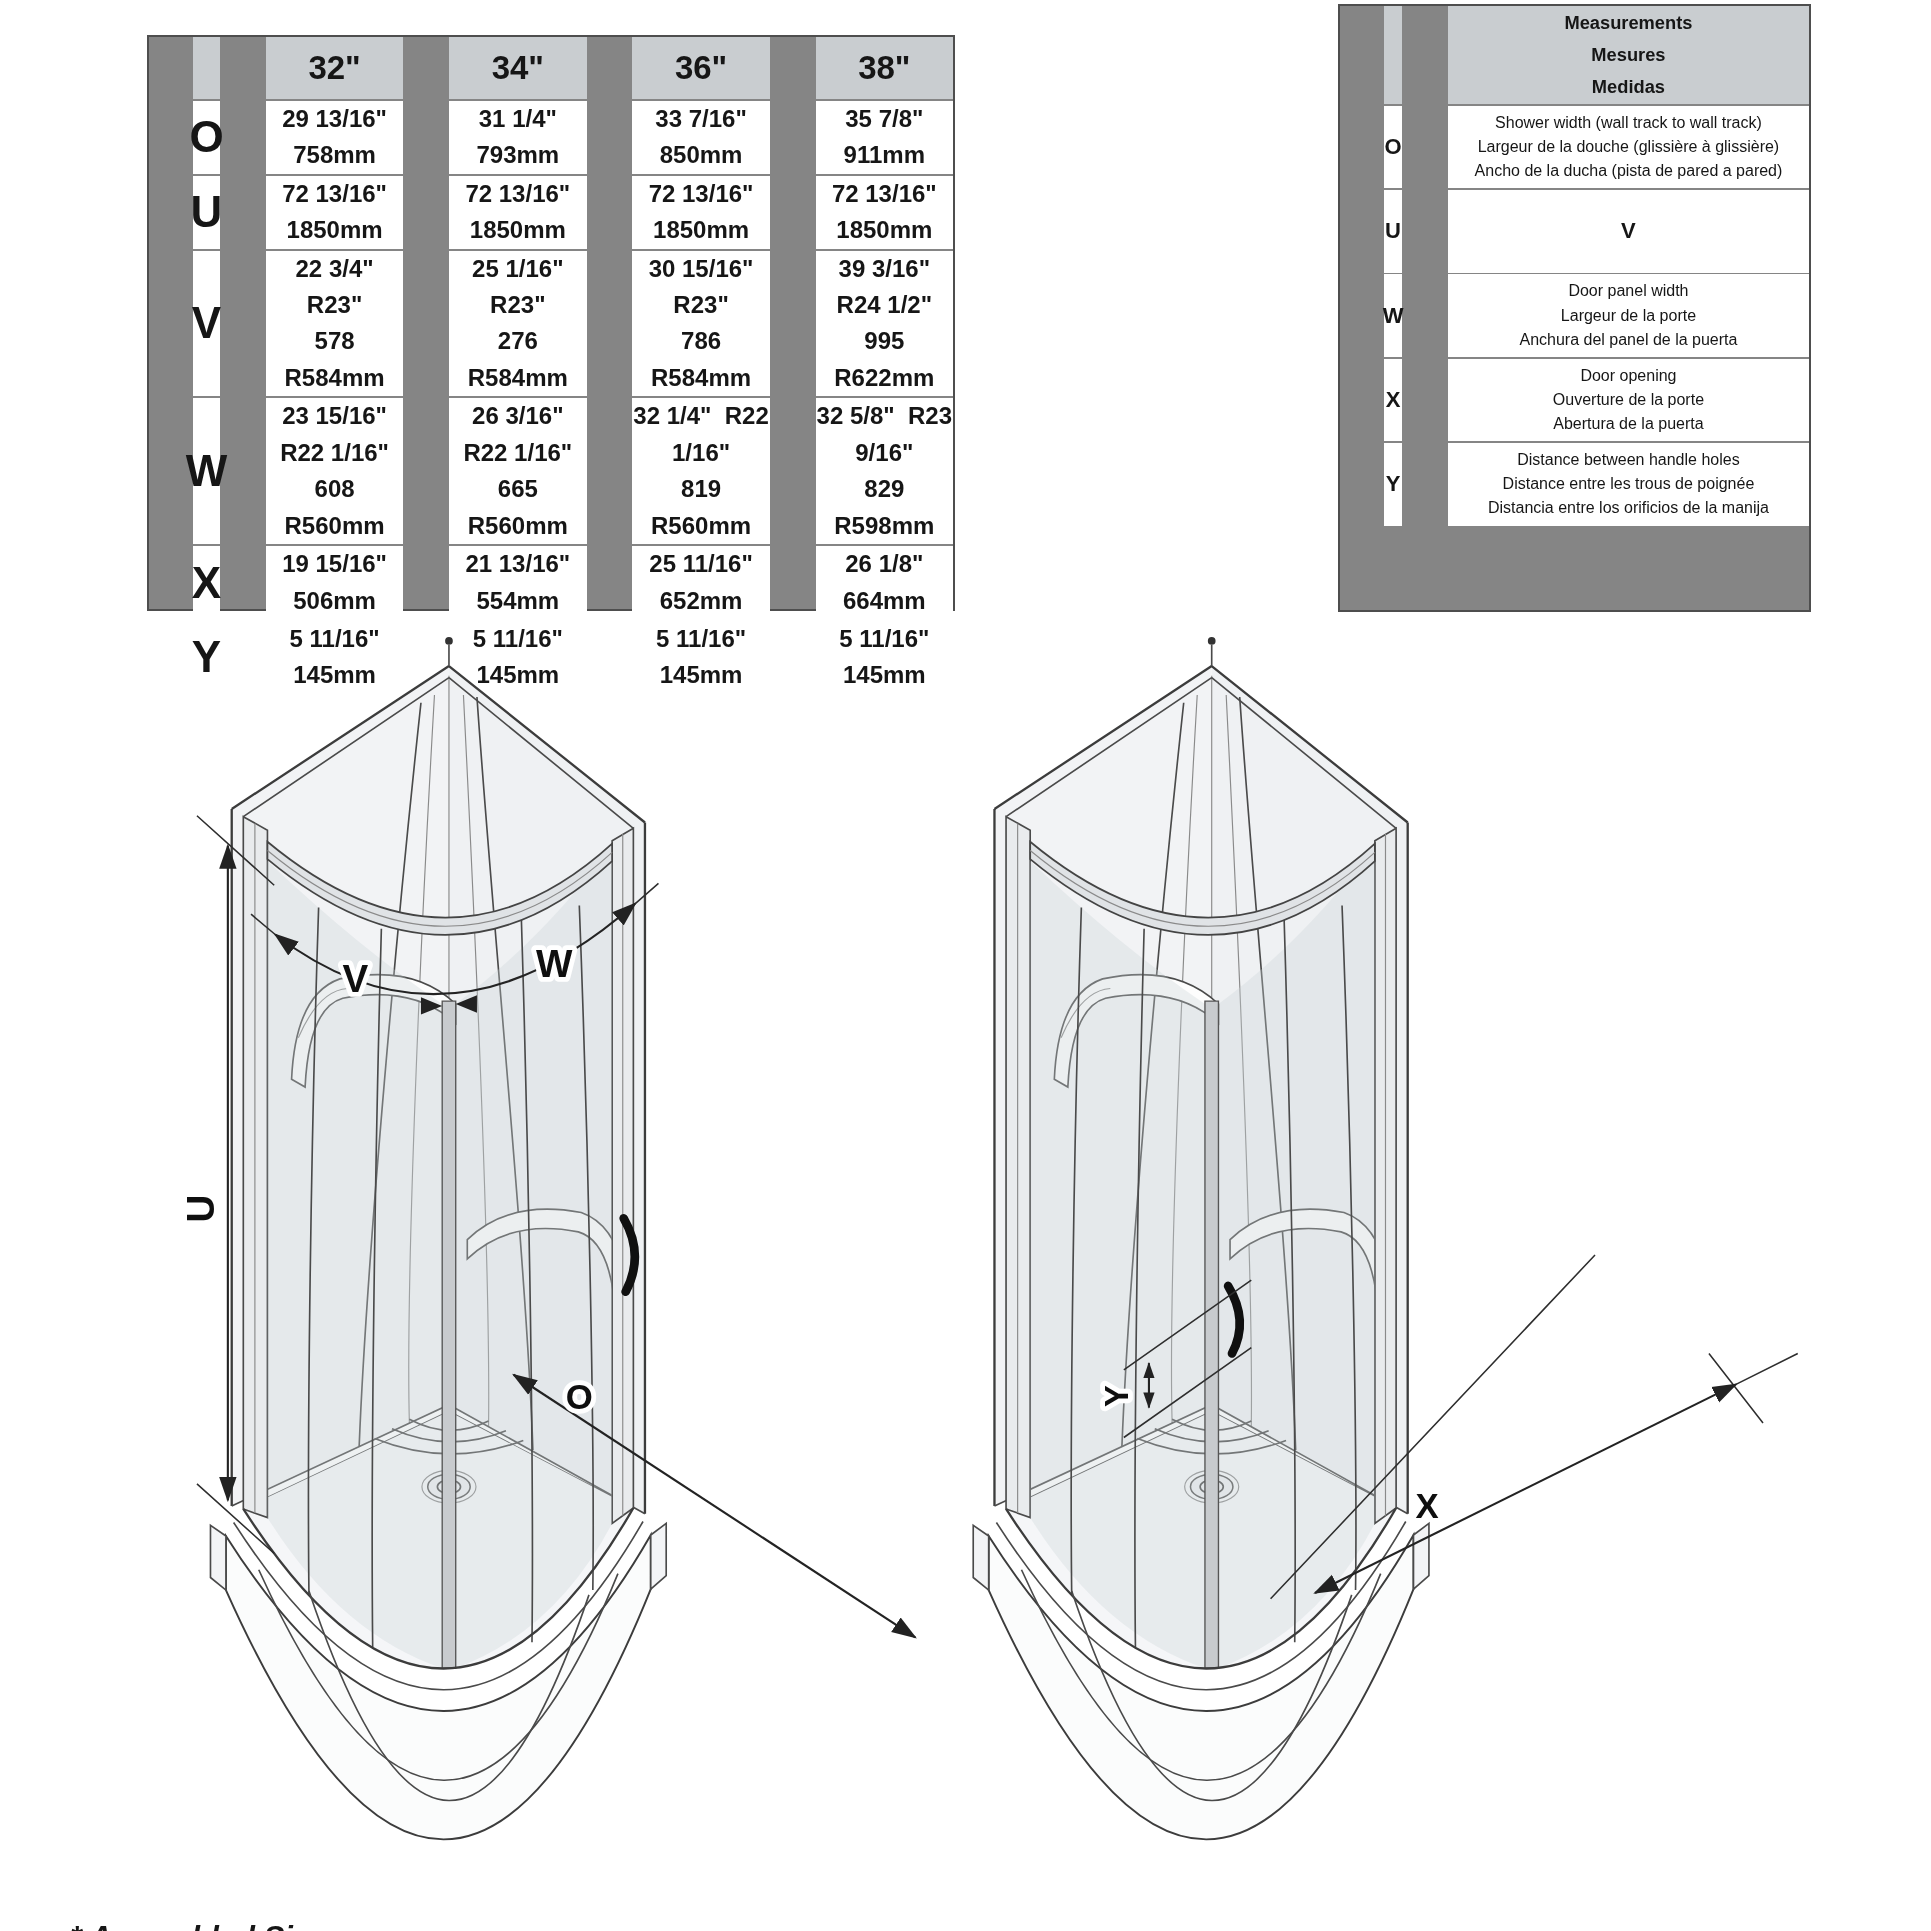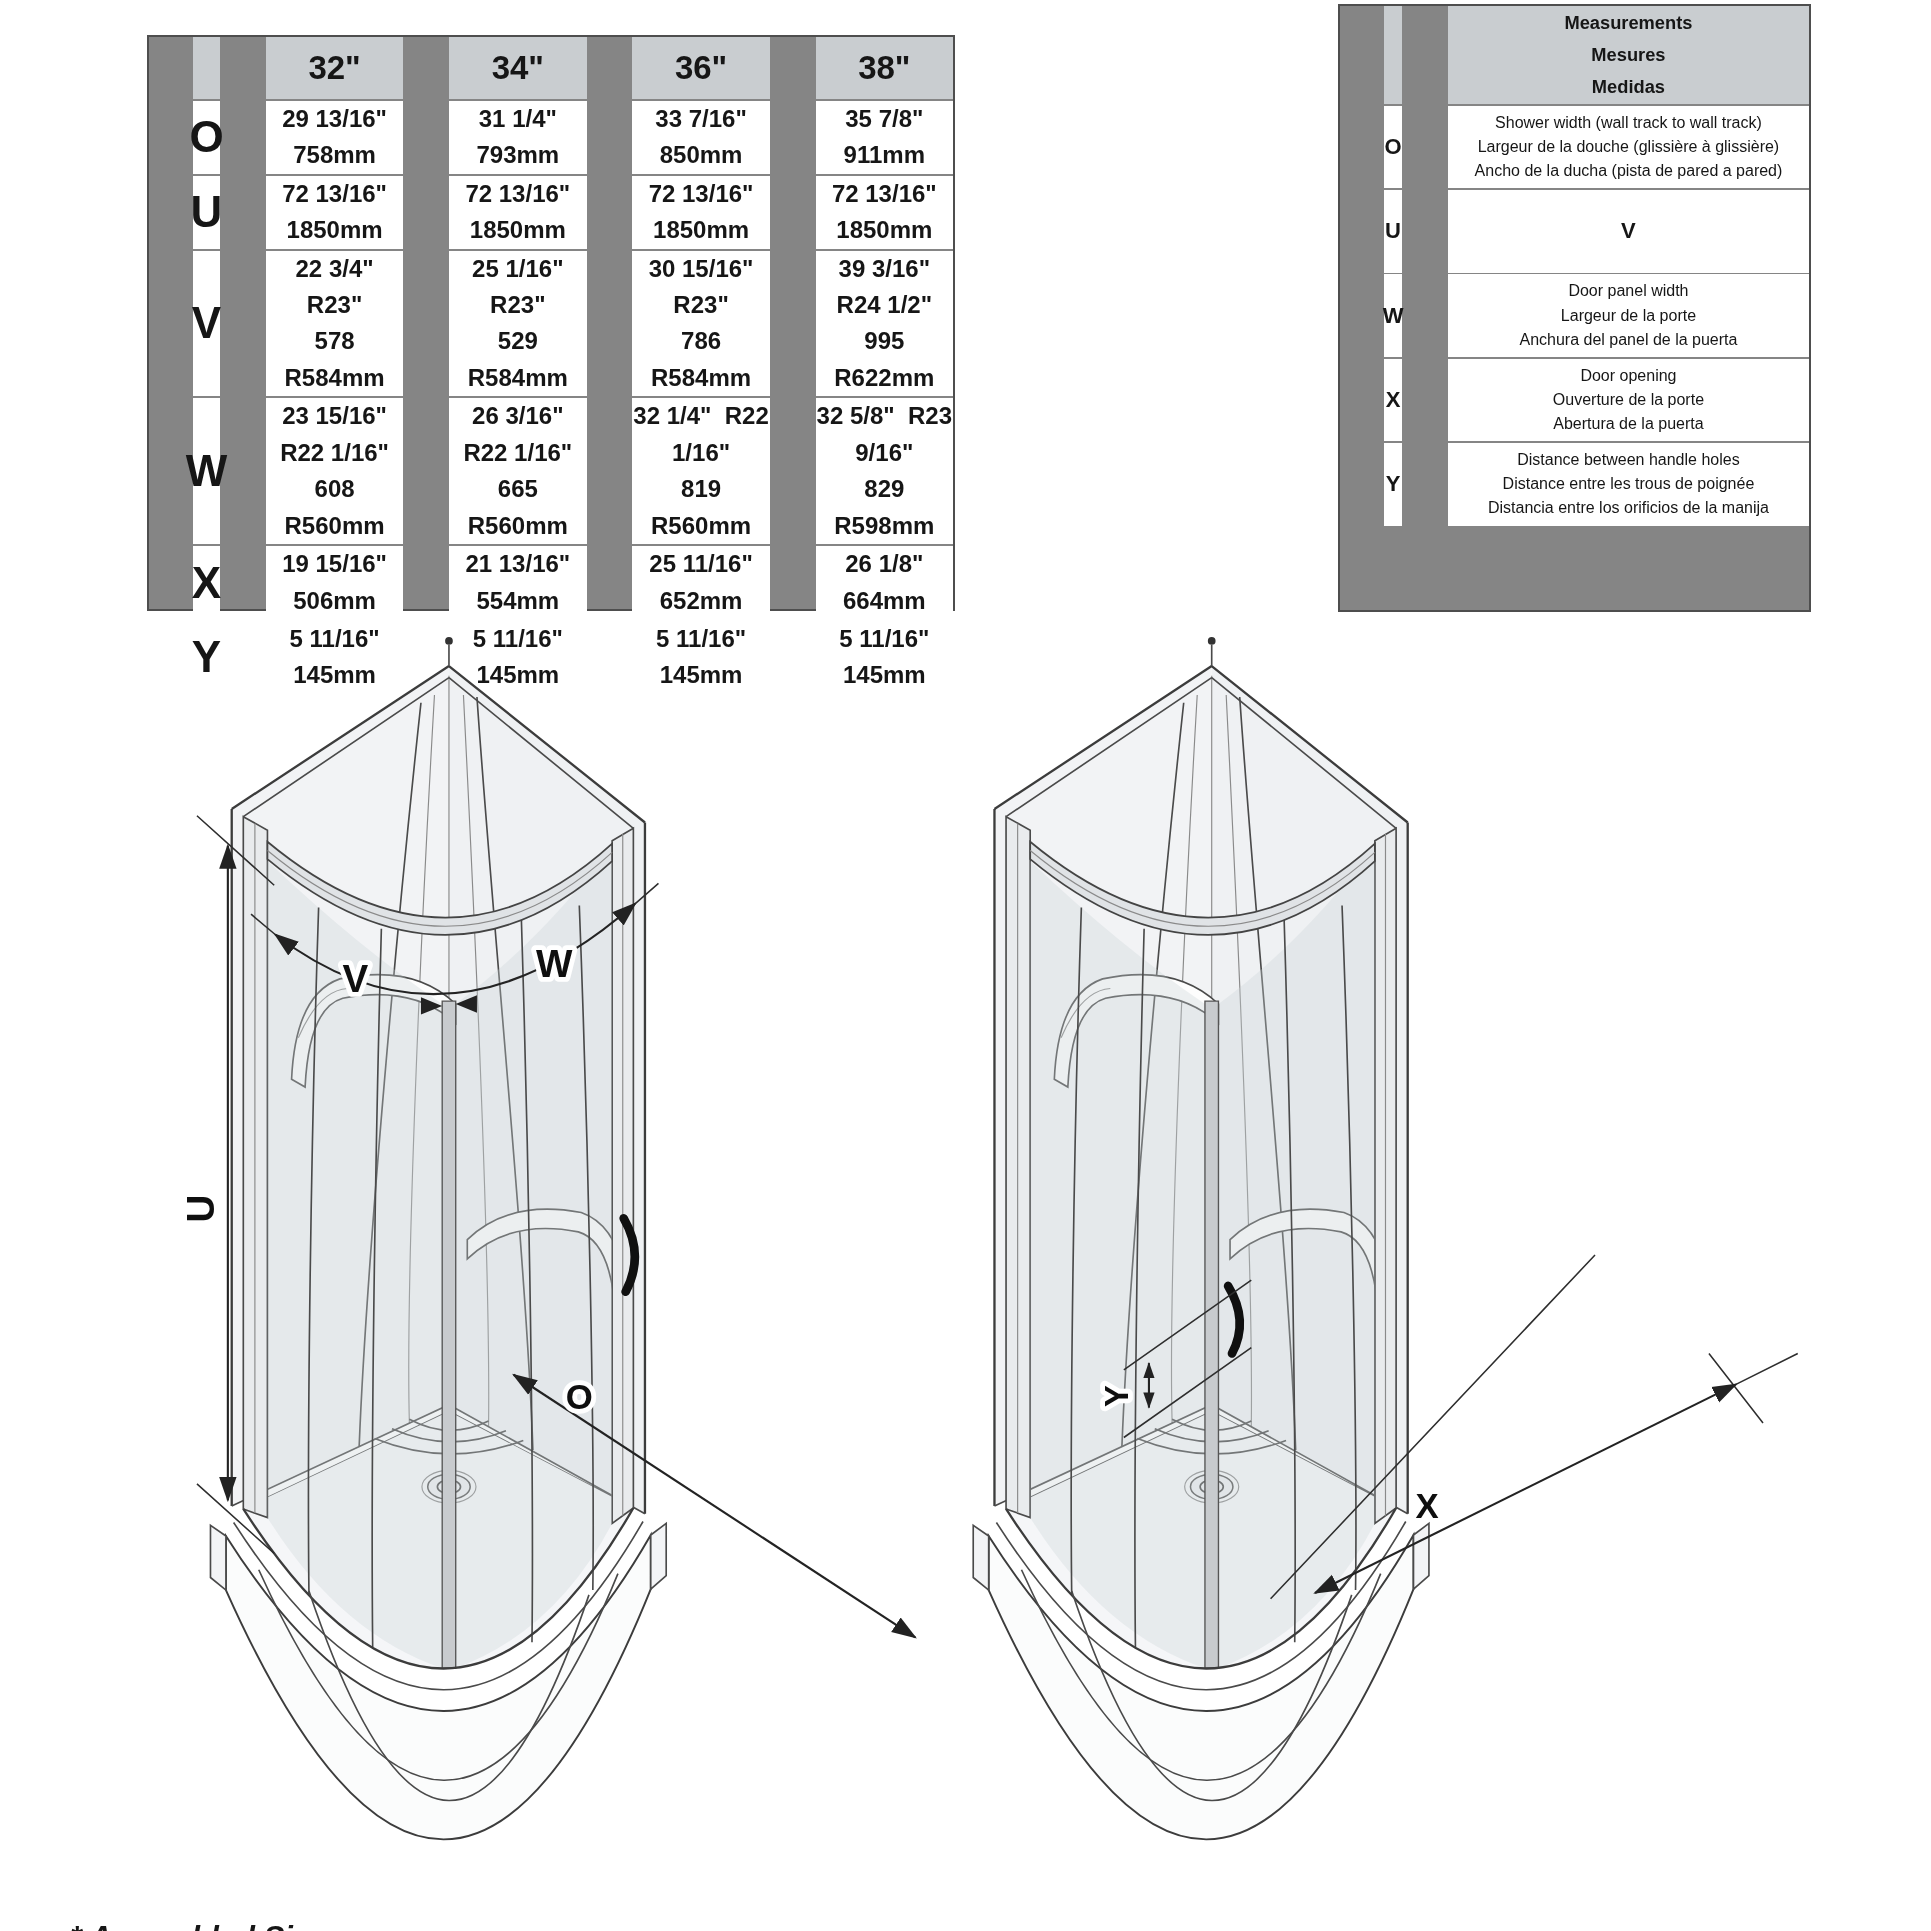--- a/index.html
+++ b/index.html
@@ -87,21 +87,21 @@
       <div class="st-val">1850mm</div>
     </div>
 
   <div class="cell st-letter">V</div>
   <div class="cell">
       <div class="st-val">22 3/4"  R23"</div>
       <div class="st-val">578  R584mm</div>
     </div>
   <div class="cell">
       <div class="st-val">25 1/16"  R23"</div>
-      <div class="st-val">529  R584mm</div>
+      <div class="st-val">276  R584mm</div>
     </div>
   <div class="cell">
       <div class="st-val">30 15/16"  R23"</div>
       <div class="st-val">786  R584mm</div>
     </div>
   <div class="cell">
       <div class="st-val">39 3/16"  R24 1/2"</div>
       <div class="st-val">995  R622mm</div>
     </div>
 

